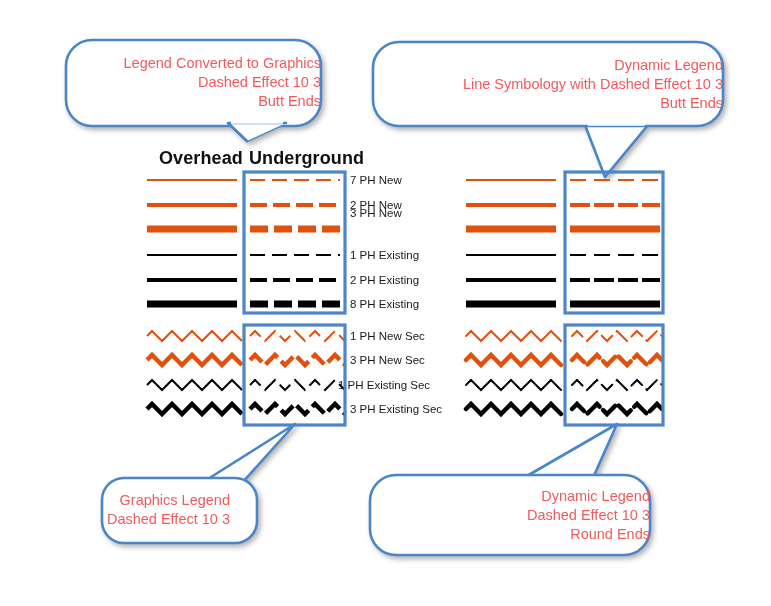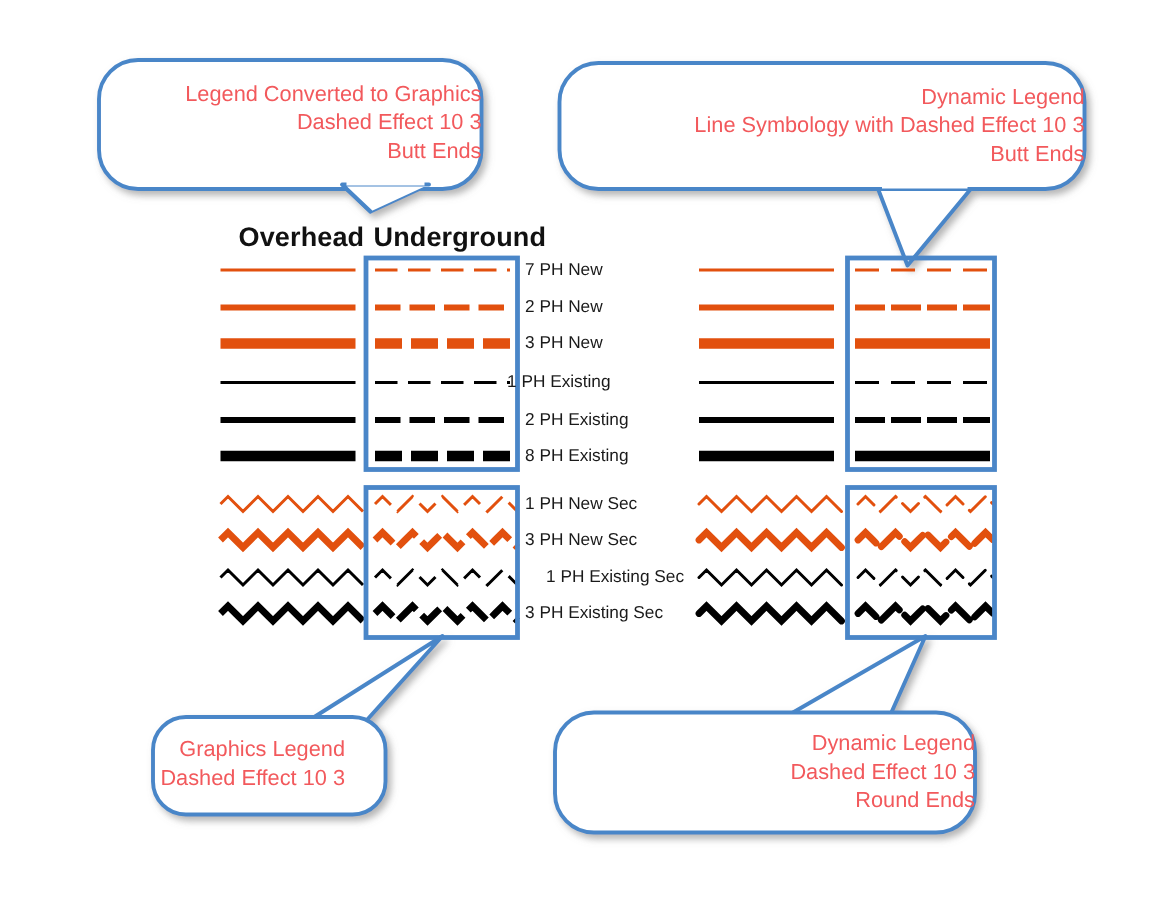--- a/index.html
+++ b/index.html
@@ -167,23 +167,23 @@
   <div class="callout-text" style="left:370px;top:487px;width:280px;">Dynamic Legend
 Dashed Effect 10 3
 Round Ends</div>
 
   <div class="col-head" style="left:159px;top:148px;">Overhead</div>
 
   <div class="col-head" style="left:249px;top:148px;">Underground</div>
 
   <div class="leg-label" style="left:350px;top:174px;">7 PH New</div>
   <div class="leg-label" style="left:350px;top:199px;">2 PH New</div>
-  <div class="leg-label" style="left:350px;top:223px;">3 PH New</div>
-  <div class="leg-label" style="left:338px;top:249px;">1 PH Existing</div>
+  <div class="leg-label" style="left:350px;top:207px;">3 PH New</div>
+  <div class="leg-label" style="left:350px;top:249px;">1 PH Existing</div>
   <div class="leg-label" style="left:350px;top:274px;">2 PH Existing</div>
   <div class="leg-label" style="left:350px;top:298px;">8 PH Existing</div>
 
   <div class="leg-label" style="left:350px;top:330px;">1 PH New Sec</div>
   <div class="leg-label" style="left:350px;top:354px;">3 PH New Sec</div>
-  <div class="leg-label" style="left:364px;top:379px;">1 PH Existing Sec</div>
+  <div class="leg-label" style="left:338px;top:379px;">1 PH Existing Sec</div>
   <div class="leg-label" style="left:350px;top:403px;">3 PH Existing Sec</div>
 
 </div>
 
 </body></html>

